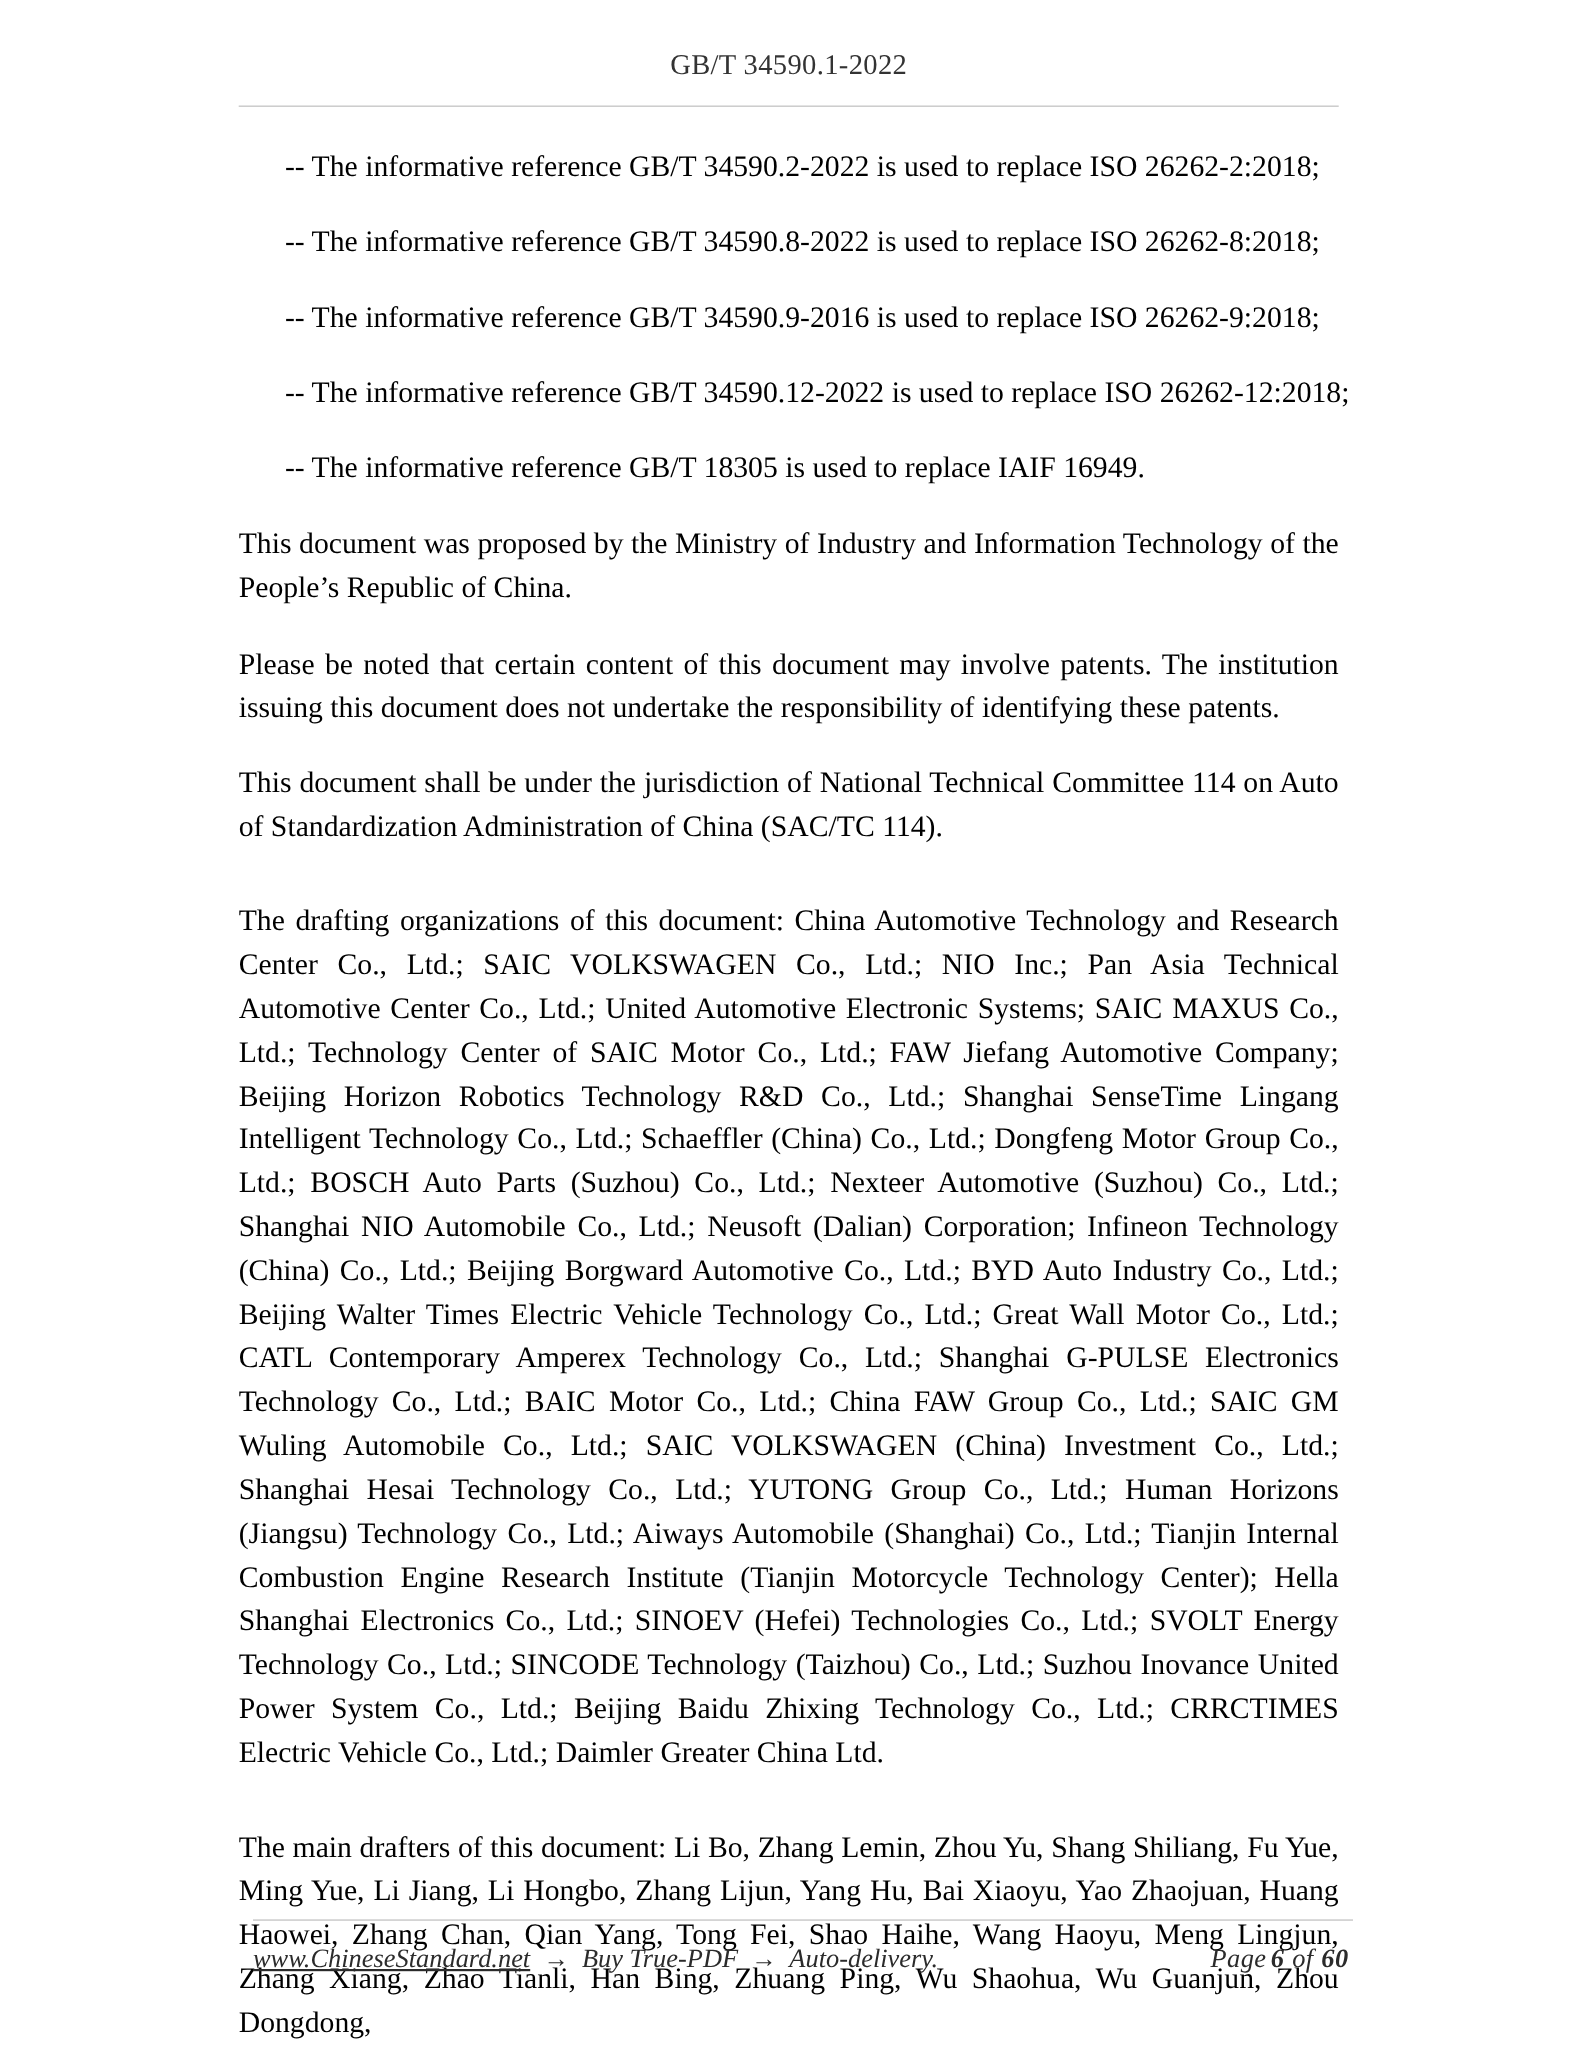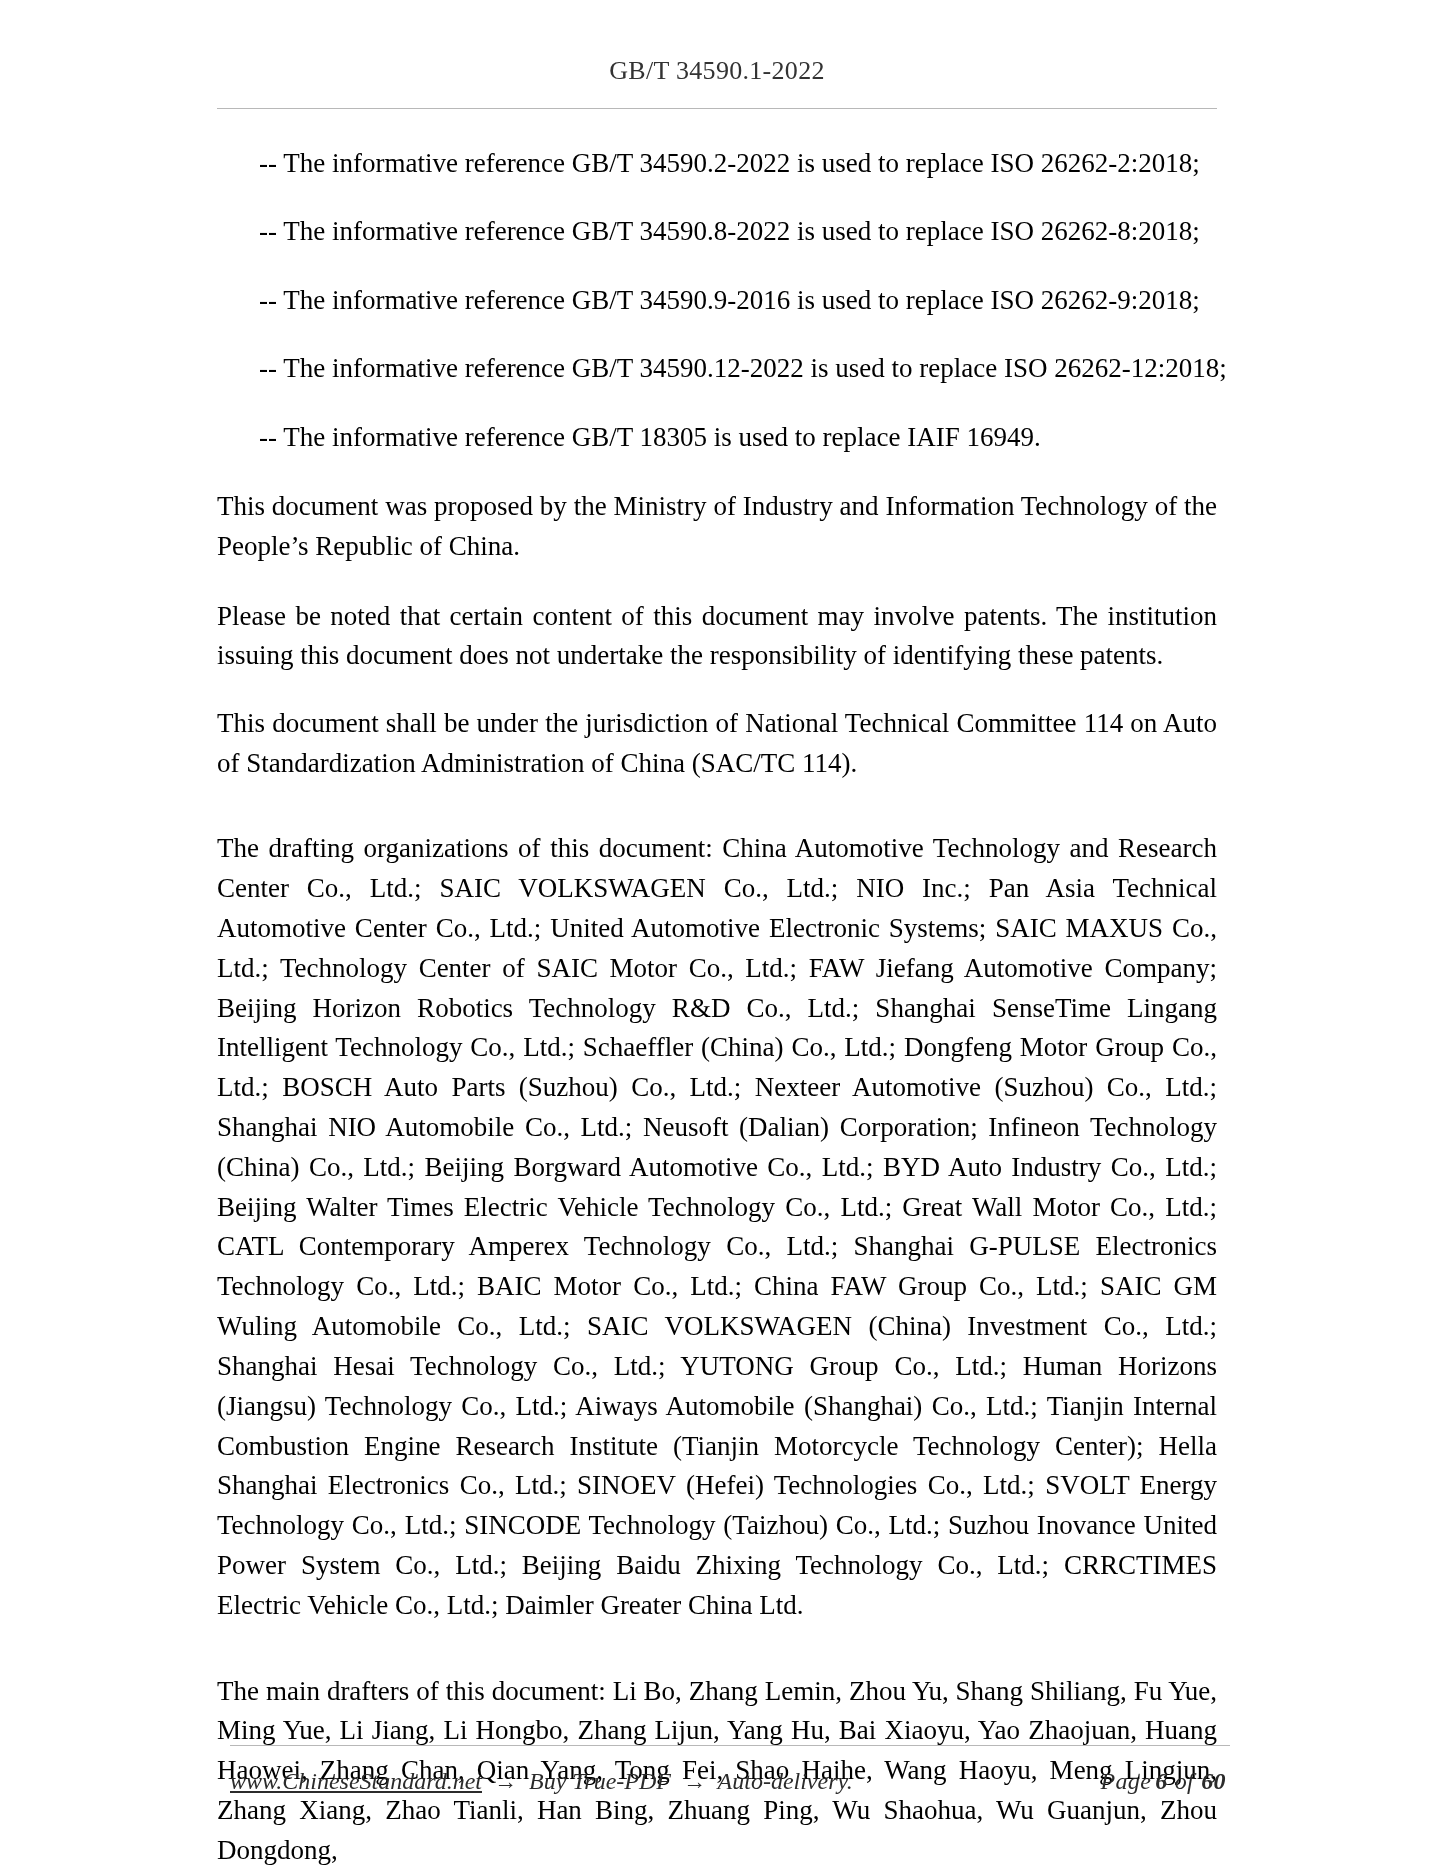--- a/index.html
+++ b/index.html
@@ -24,21 +24,21 @@
   .content {
     position: absolute;
     left: 217px;
     top: 0;
     width: 1000px;
   }
   .header {
     text-align: center;
     font-size: 26px;
     letter-spacing: 0.3px;
-    padding-top: 56px;
+    padding-top: 44px;
     color: #333333;
   }
   .header-rule {
     margin-top: 22px;
     border-top: 1px solid #b8b8b8;
     width: 100%;
     height: 0;
   }
   .bullet-list {
     margin-top: 36px;

